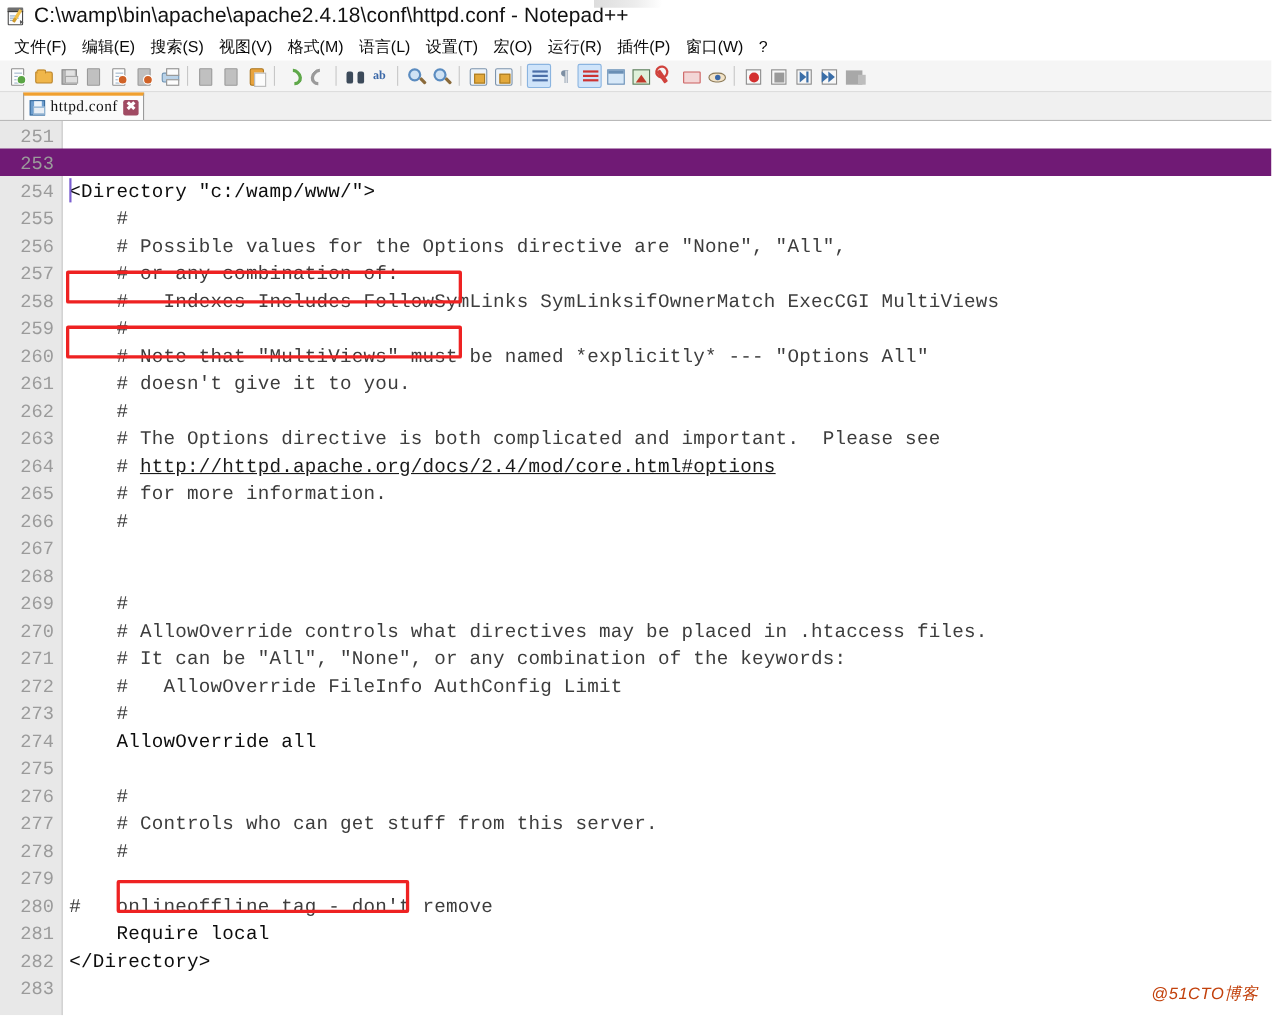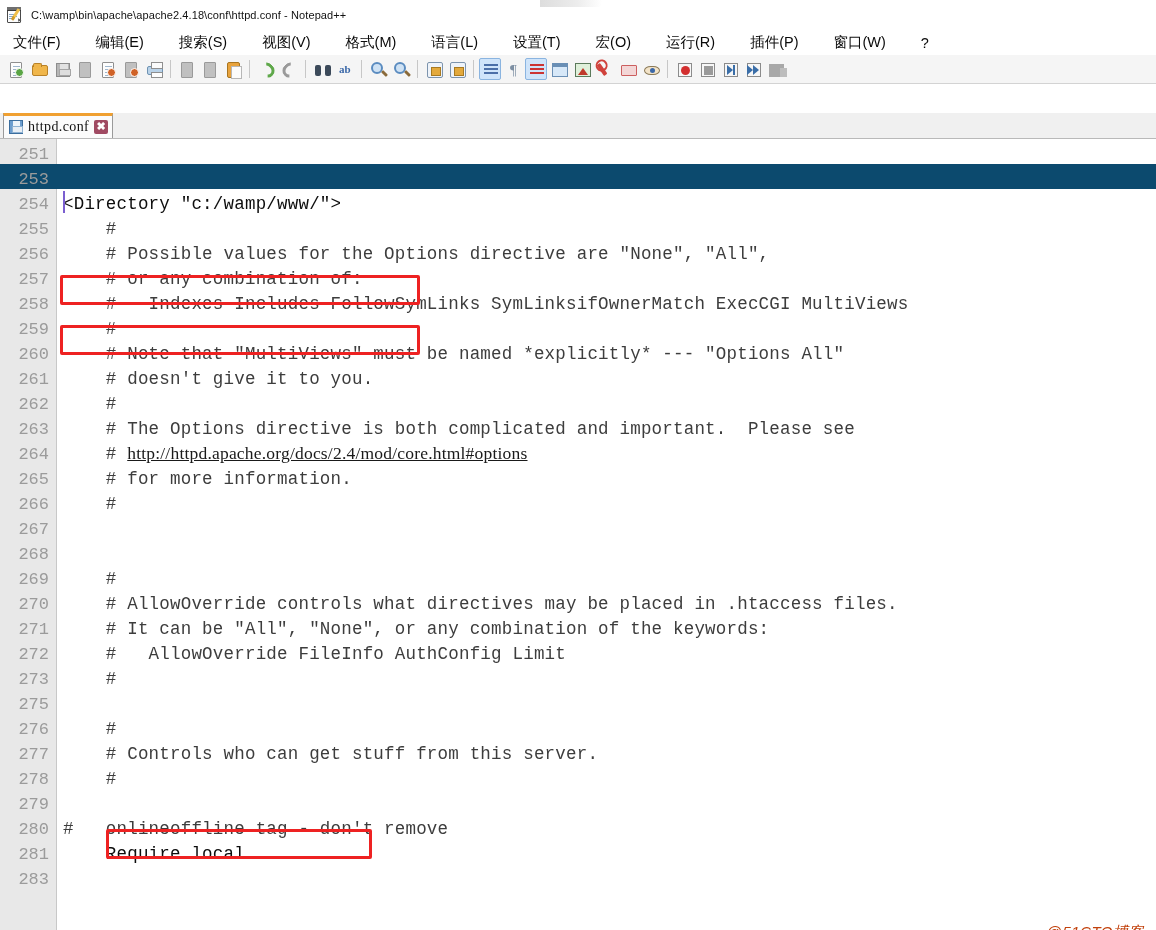--- a/index.html
+++ b/index.html
@@ -55,21 +55,21 @@
   }
   #app-icon .tip {
     position: absolute; left: 11px; top: 13px;
     width: 0; height: 0;
     border-left: 2px solid transparent;
     border-right: 2px solid transparent;
     border-top: 3px solid #5d5d5d;
     transform: rotate(32deg);
   }
   #title-text {
-    font-size: 11px;
+    font-size: 19px;
     color: #111111;
     white-space: nowrap;
     letter-spacing: 0.1px;
   }
   #top-artifact {
     position: absolute;
     left: 540px; top: 0px;
     width: 62px; height: 7px;
     background: linear-gradient(to right, #d7d7d7, #e9e9e9 60%, #ffffff);
     border-radius: 0 0 4px 0;
@@ -78,21 +78,20 @@
 
   
   #menubar {
     height: 25px;
     background: #ffffff;
     display: flex;
     align-items: center;
     padding-left: 6px;
     font-size: 14.5px;
     color: #0a0a0a;
-    gap: 21px;
   }
   .menu-item {
     padding: 2px 7px;
     white-space: nowrap;
     cursor: default;
   }
 
   
   #toolbar {
     height: 29px;
@@ -324,22 +323,21 @@
     width: 7px; height: 9px; background: #bdbdbd;
   }
 
   
   #tabbar {
     height: 26px;
     background: #f0f0f0;
     border-bottom: 1px solid #b9b9b9;
     display: flex;
     align-items: flex-end;
-    padding-left: 3px;
-    margin-top: 29px;
+    padding-left: 21px;
   }
   #tab-active {
     height: 25px;
     background: #fbfbfb;
     border: 1px solid #9a9a9a;
     border-bottom: none;
     border-top: 3px solid #f0a030;
     display: flex;
     align-items: center;
     padding: 0 4px 0 5px;
@@ -398,41 +396,41 @@
   #lines {
     position: absolute;
     left: 0; right: 0; top: 0;
   }
   .row {
     height: 25px;
     display: flex;
     align-items: flex-end;
     position: relative;
   }
-  .row.cur { background: #0c4a6e; }
+  .row.cur { background: #701a75; }
   .lnum {
     width: 57px;
     text-align: right;
     padding-right: 8px;
     color: #9b9b9b;
     font-family: "Liberation Mono", monospace;
     font-size: 17px;
     flex: 0 0 auto;
     user-select: none;
   }
   .code {
     font-family: "Liberation Mono", monospace;
     font-size: 17.5px;
     color: #0d0d0d;
     white-space: pre;
     padding-left: 6px;
     letter-spacing: 0.2px;
   }
   .code.comment { color: #3d3d3d; }
-  .code.link { text-decoration: underline; color: #1a1a1a; font-family: Liberation Serif, serif; }
+  .code.link { text-decoration: underline; color: #1a1a1a; }
 
   
   #caret {
     position: absolute;
     left: 63px;
     width: 2px; height: 22px;
     background: #7b5fd0;
   }
 
   
@@ -694,20 +692,24 @@
       </div>
       <div class="row">
         <div class="lnum">272</div>
         <span class="code comment">    #   AllowOverride FileInfo AuthConfig Limit</span>
       </div>
       <div class="row">
         <div class="lnum">273</div>
         <span class="code comment">    #</span>
       </div>
       <div class="row">
+        <div class="lnum">274</div>
+        <span class="code">    AllowOverride all</span>
+      </div>
+      <div class="row">
         <div class="lnum">275</div>
         <span class="code"></span>
       </div>
       <div class="row">
         <div class="lnum">276</div>
         <span class="code comment">    #</span>
       </div>
       <div class="row">
         <div class="lnum">277</div>
         <span class="code comment">    # Controls who can get stuff from this server.</span>
@@ -720,20 +722,24 @@
         <div class="lnum">279</div>
         <span class="code"></span>
       </div>
       <div class="row">
         <div class="lnum">280</div>
         <span class="code comment">#   onlineoffline tag - don't remove</span>
       </div>
       <div class="row">
         <div class="lnum">281</div>
         <span class="code">    Require local</span>
+      </div>
+      <div class="row">
+        <div class="lnum">282</div>
+        <span class="code">&lt;/Directory&gt;</span>
       </div>
       <div class="row">
         <div class="lnum">283</div>
         <span class="code"></span>
       </div>
     </div>
   <div id="caret" style="top: 52px;"></div>
   <div id="watermark">@51CTO博客</div>
 <div class="redbox" style="left: 60px; top: 136px; width: 360px; height: 30px;"></div>
     <div class="redbox" style="left: 60px; top: 186px; width: 360px; height: 30px;"></div>

